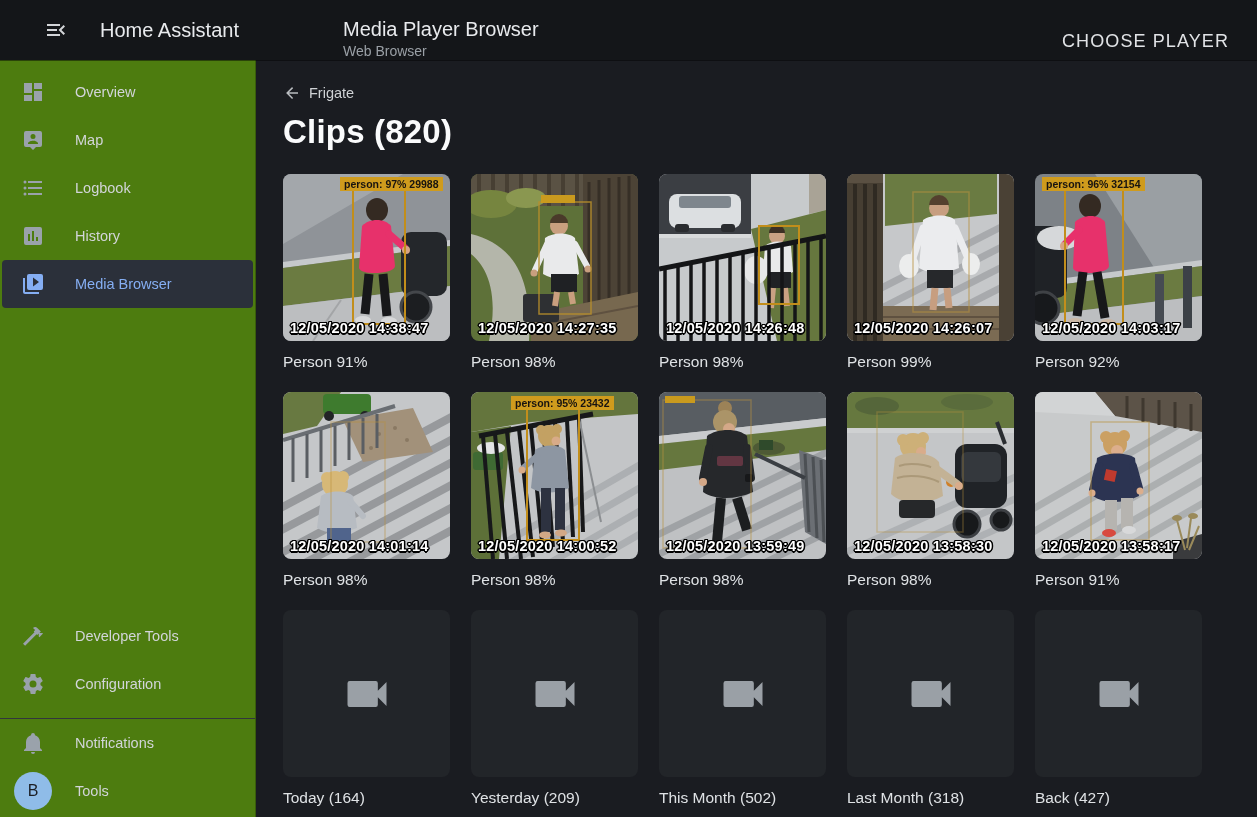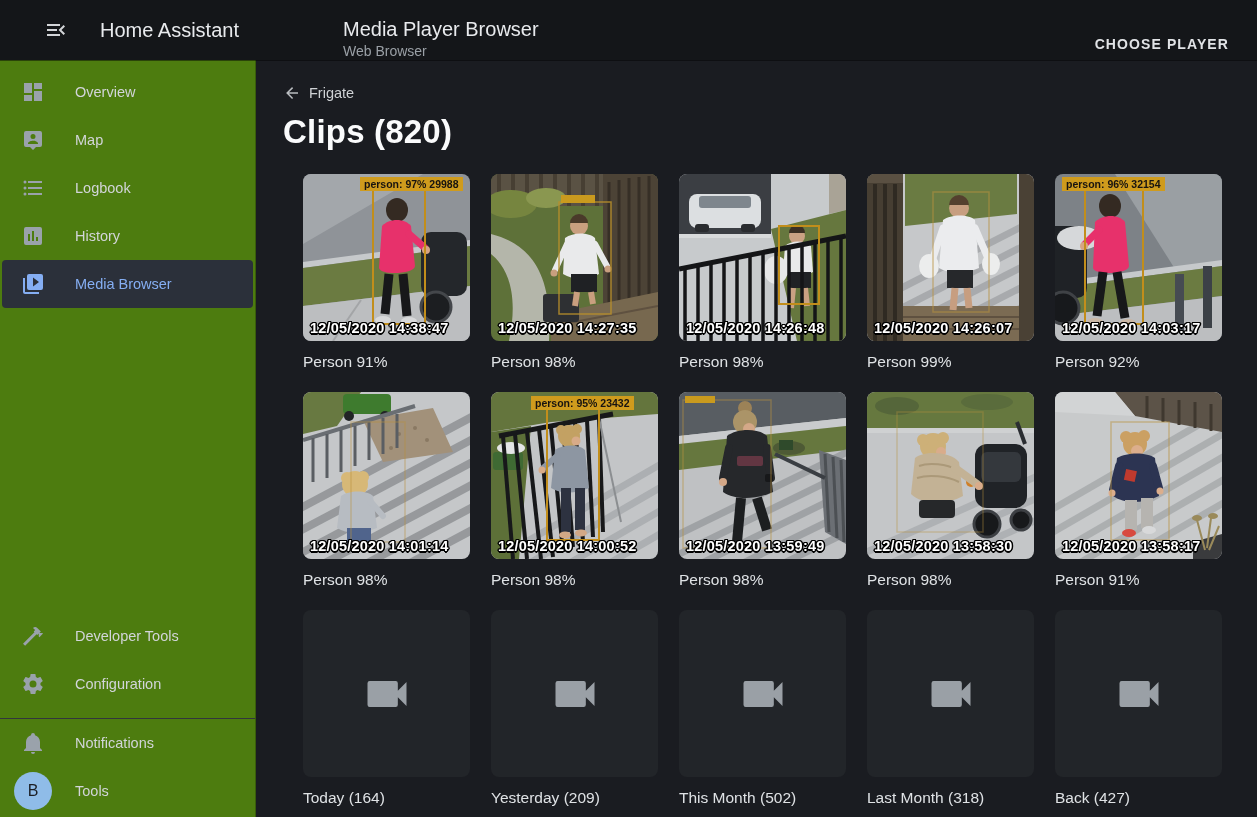--- a/index.html
+++ b/index.html
@@ -13,21 +13,21 @@
             box-shadow:0 1px 0 rgba(0,0,0,.45); }
   .topbar-left { width:256px; height:100%; display:flex; align-items:center; padding-left:36px; flex:0 0 auto; }
   .menu-btn { width:40px; height:40px; border:none; background:transparent; color:#d3d5d8;
               display:flex; align-items:center; justify-content:center; cursor:pointer; }
   .app-title { font-size:20px; color:#e8eaed; margin-left:24px; white-space:nowrap; }
   .topbar-main { flex:1; height:100%; display:flex; align-items:flex-end; }
   .page-titles { margin-left:87px; display:flex; flex-direction:column; justify-content:center; }
   .page-title { font-size:20px; color:#e8eaed; line-height:24px; }
   .page-subtitle { font-size:14px; color:#9aa0a6; line-height:18px; margin-top:1px; }
   .choose-player { margin-left:auto; margin-right:20px; background:transparent; border:none;
-                   color:#e1e3e6; font-size:14px; font-weight:700; letter-spacing:1.1px;
+                   color:#e1e3e6; font-size:18px; font-weight:400; letter-spacing:1.1px;
                    font-family:"Liberation Sans", sans-serif; cursor:pointer; padding:8px 8px; }
 
   
   .sidebar { position:absolute; top:60px; left:0; width:256px; bottom:0; background:#4d7c0f;
              display:flex; flex-direction:column; padding-top:8px;
              border-right:1px solid rgba(0,0,0,.25); }
   .nav-item { height:48px; display:flex; align-items:center; padding-left:19px; cursor:pointer;
               color:#d2d5d9; margin:0 2px; border-radius:4px; }
   .nav-item .icn { width:24px; height:24px; color:#9aa2ab; flex:0 0 auto; }
   .nav-item .lbl { font-size:14.5px; font-weight:500; margin-left:30px; }
@@ -45,21 +45,21 @@
   
   .main { position:absolute; top:60px; left:256px; right:0; bottom:0; background:#1a1c21;
           padding:24px 24px 0 27px; overflow:hidden; }
   .breadcrumb { display:flex; align-items:center; color:#cfd2d5; font-size:14.5px; cursor:pointer;
                 width:max-content; }
   .breadcrumb .icn { width:18px; height:18px; color:#b9bcc0; margin-right:8px; }
   .clips-title { margin-top:11px; font-size:33px; font-weight:700; color:#fafbfc; letter-spacing:.2px; }
 
   .grid { margin-top:23px; display:grid; grid-template-columns:repeat(5,167px);
           column-gap:21px; row-gap:21px; }
-  .tile { width:152px; cursor:pointer;margin-left:20px; }
+  .tile { width:152px; cursor:pointer; }
   .thumb { position:relative; width:167px; height:167px; border-radius:8px; overflow:hidden;
            background:#23262c; }
   .thumb svg.scene { display:block; width:100%; height:100%; }
   .stamp { position:absolute; left:7px; bottom:5px; font-size:14.5px; font-weight:800;
            color:#ffffff; letter-spacing:.2px; white-space:nowrap;
            text-shadow:-1.5px 0 #000, 1.5px 0 #000, 0 -1.5px #000, 0 1.5px #000,
                        -1px -1px #000, 1px 1px #000, 1px -1px #000, -1px 1px #000; }
   .chip { position:absolute; background:#cf9b1d; color:#171310; font-size:10.5px; font-weight:700;
           padding:1px 4px; white-space:nowrap; line-height:12px; }
   .caption { margin-top:12px; font-size:15.5px; color:#dfe2e5; }

